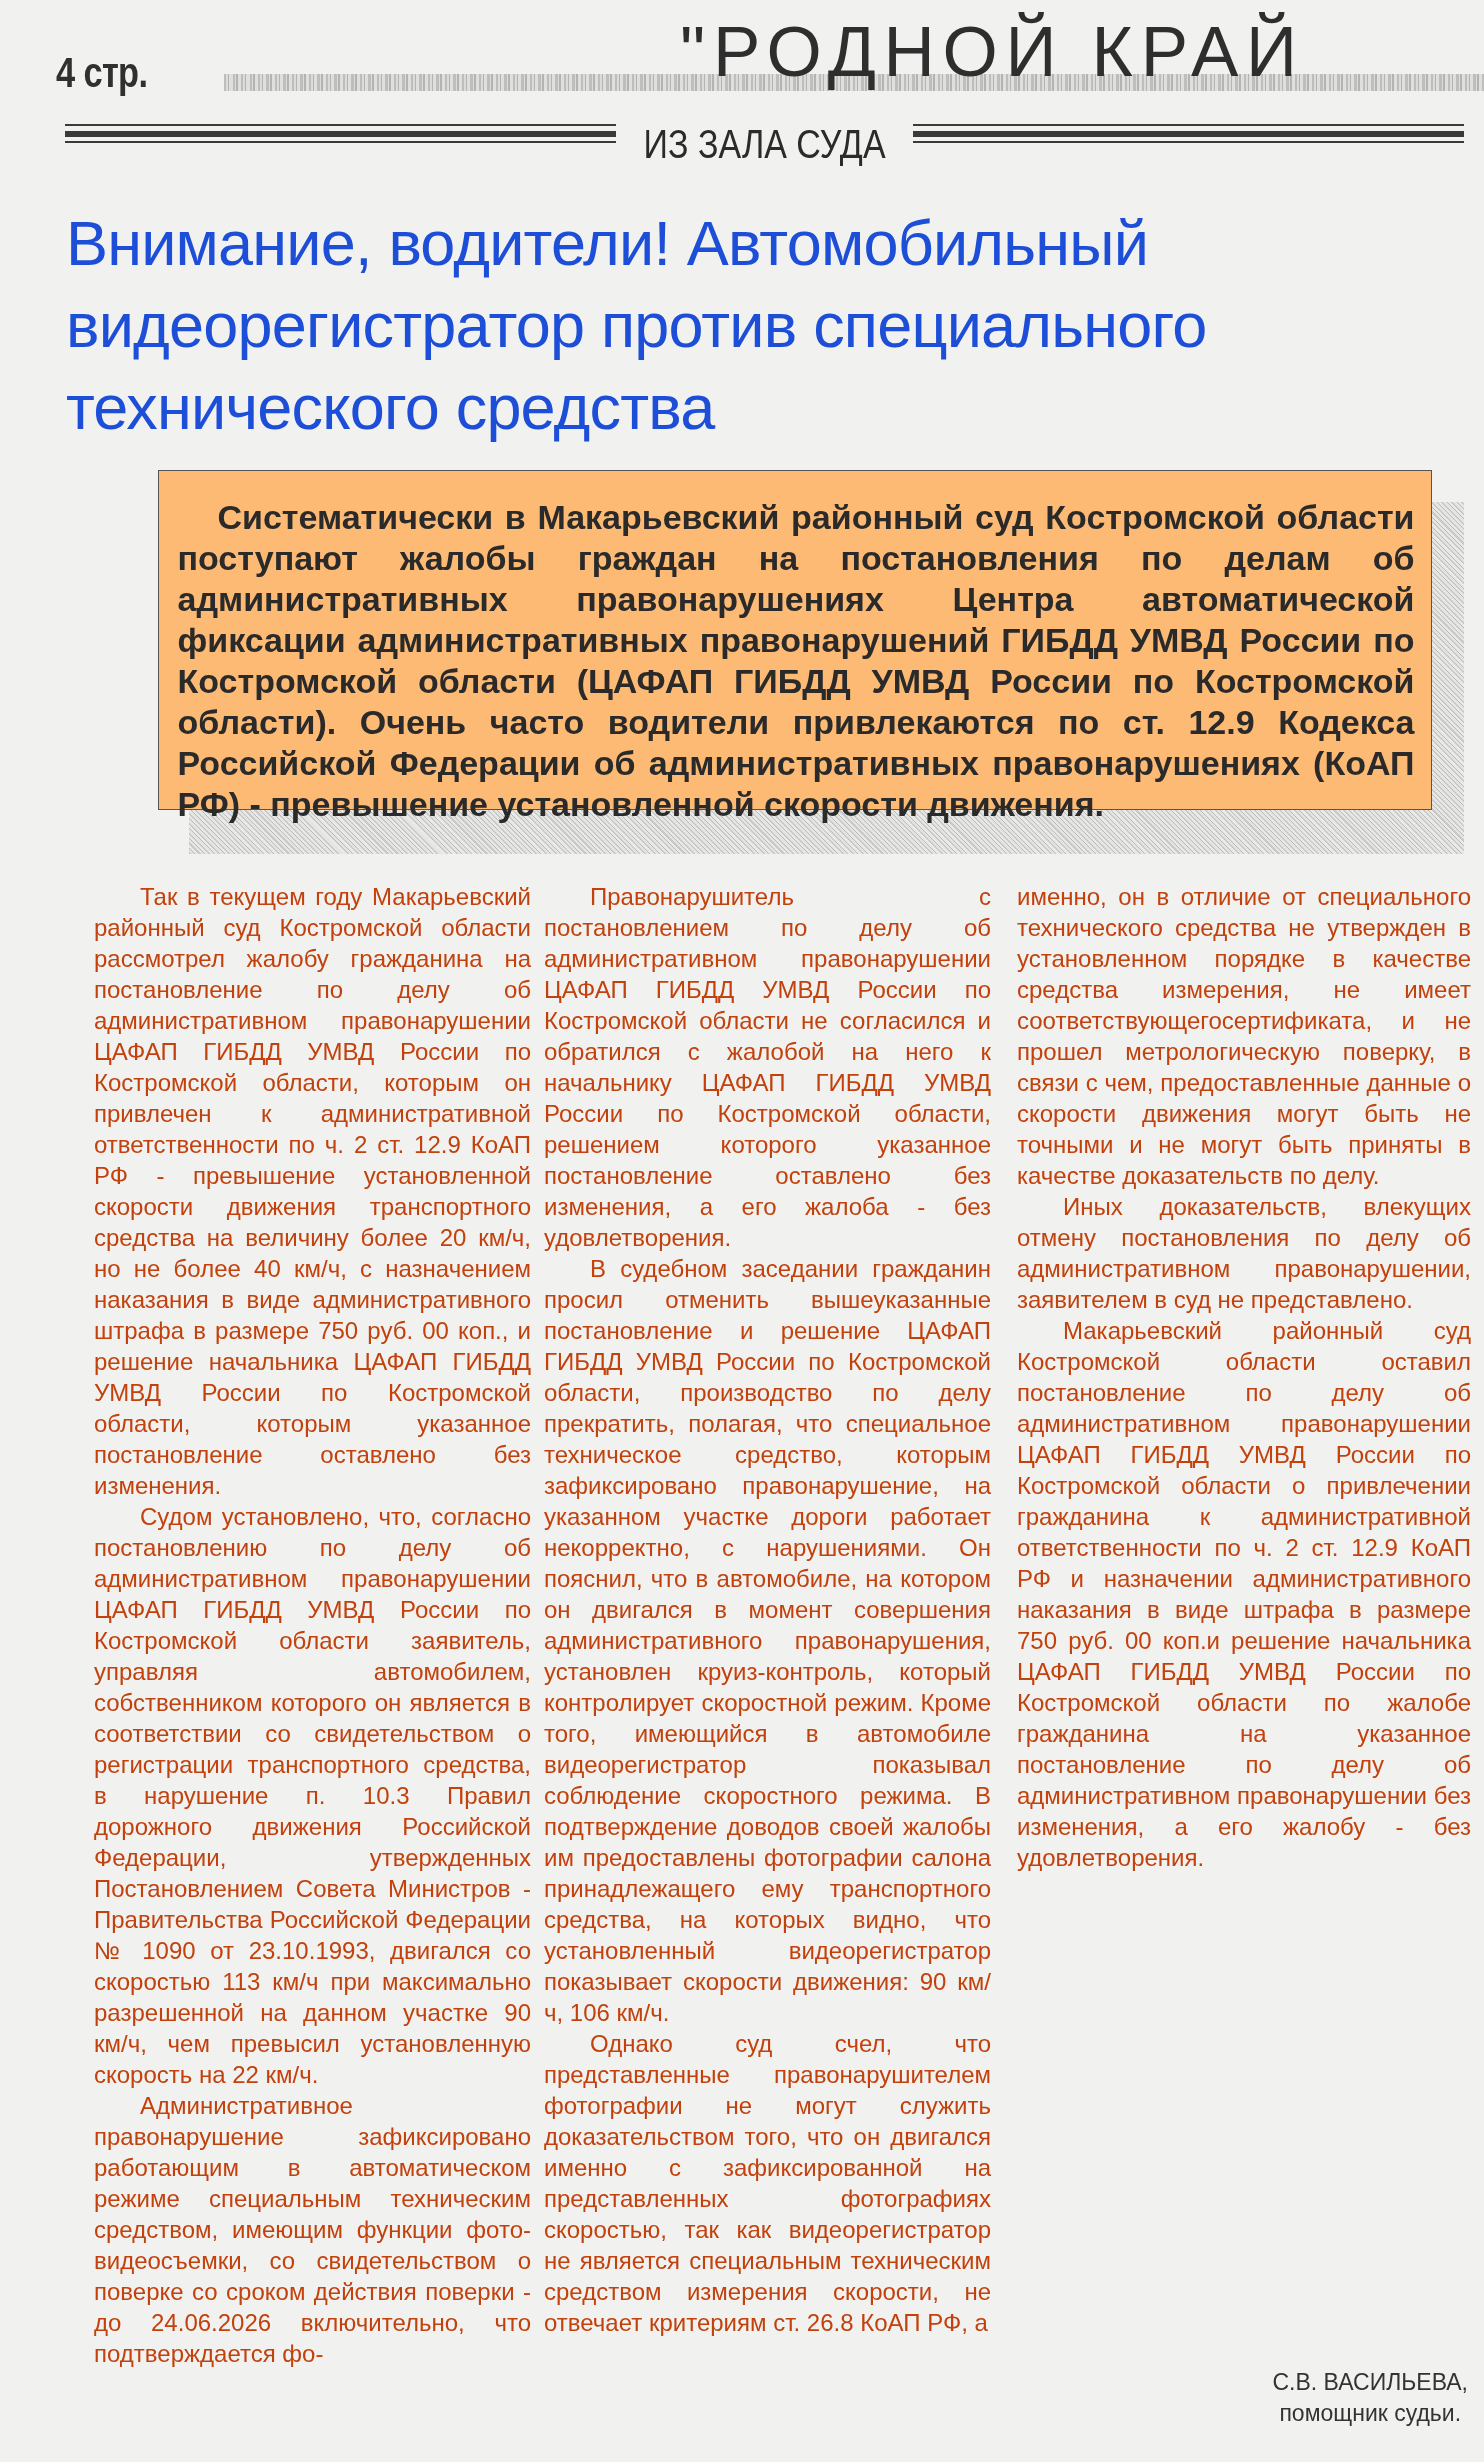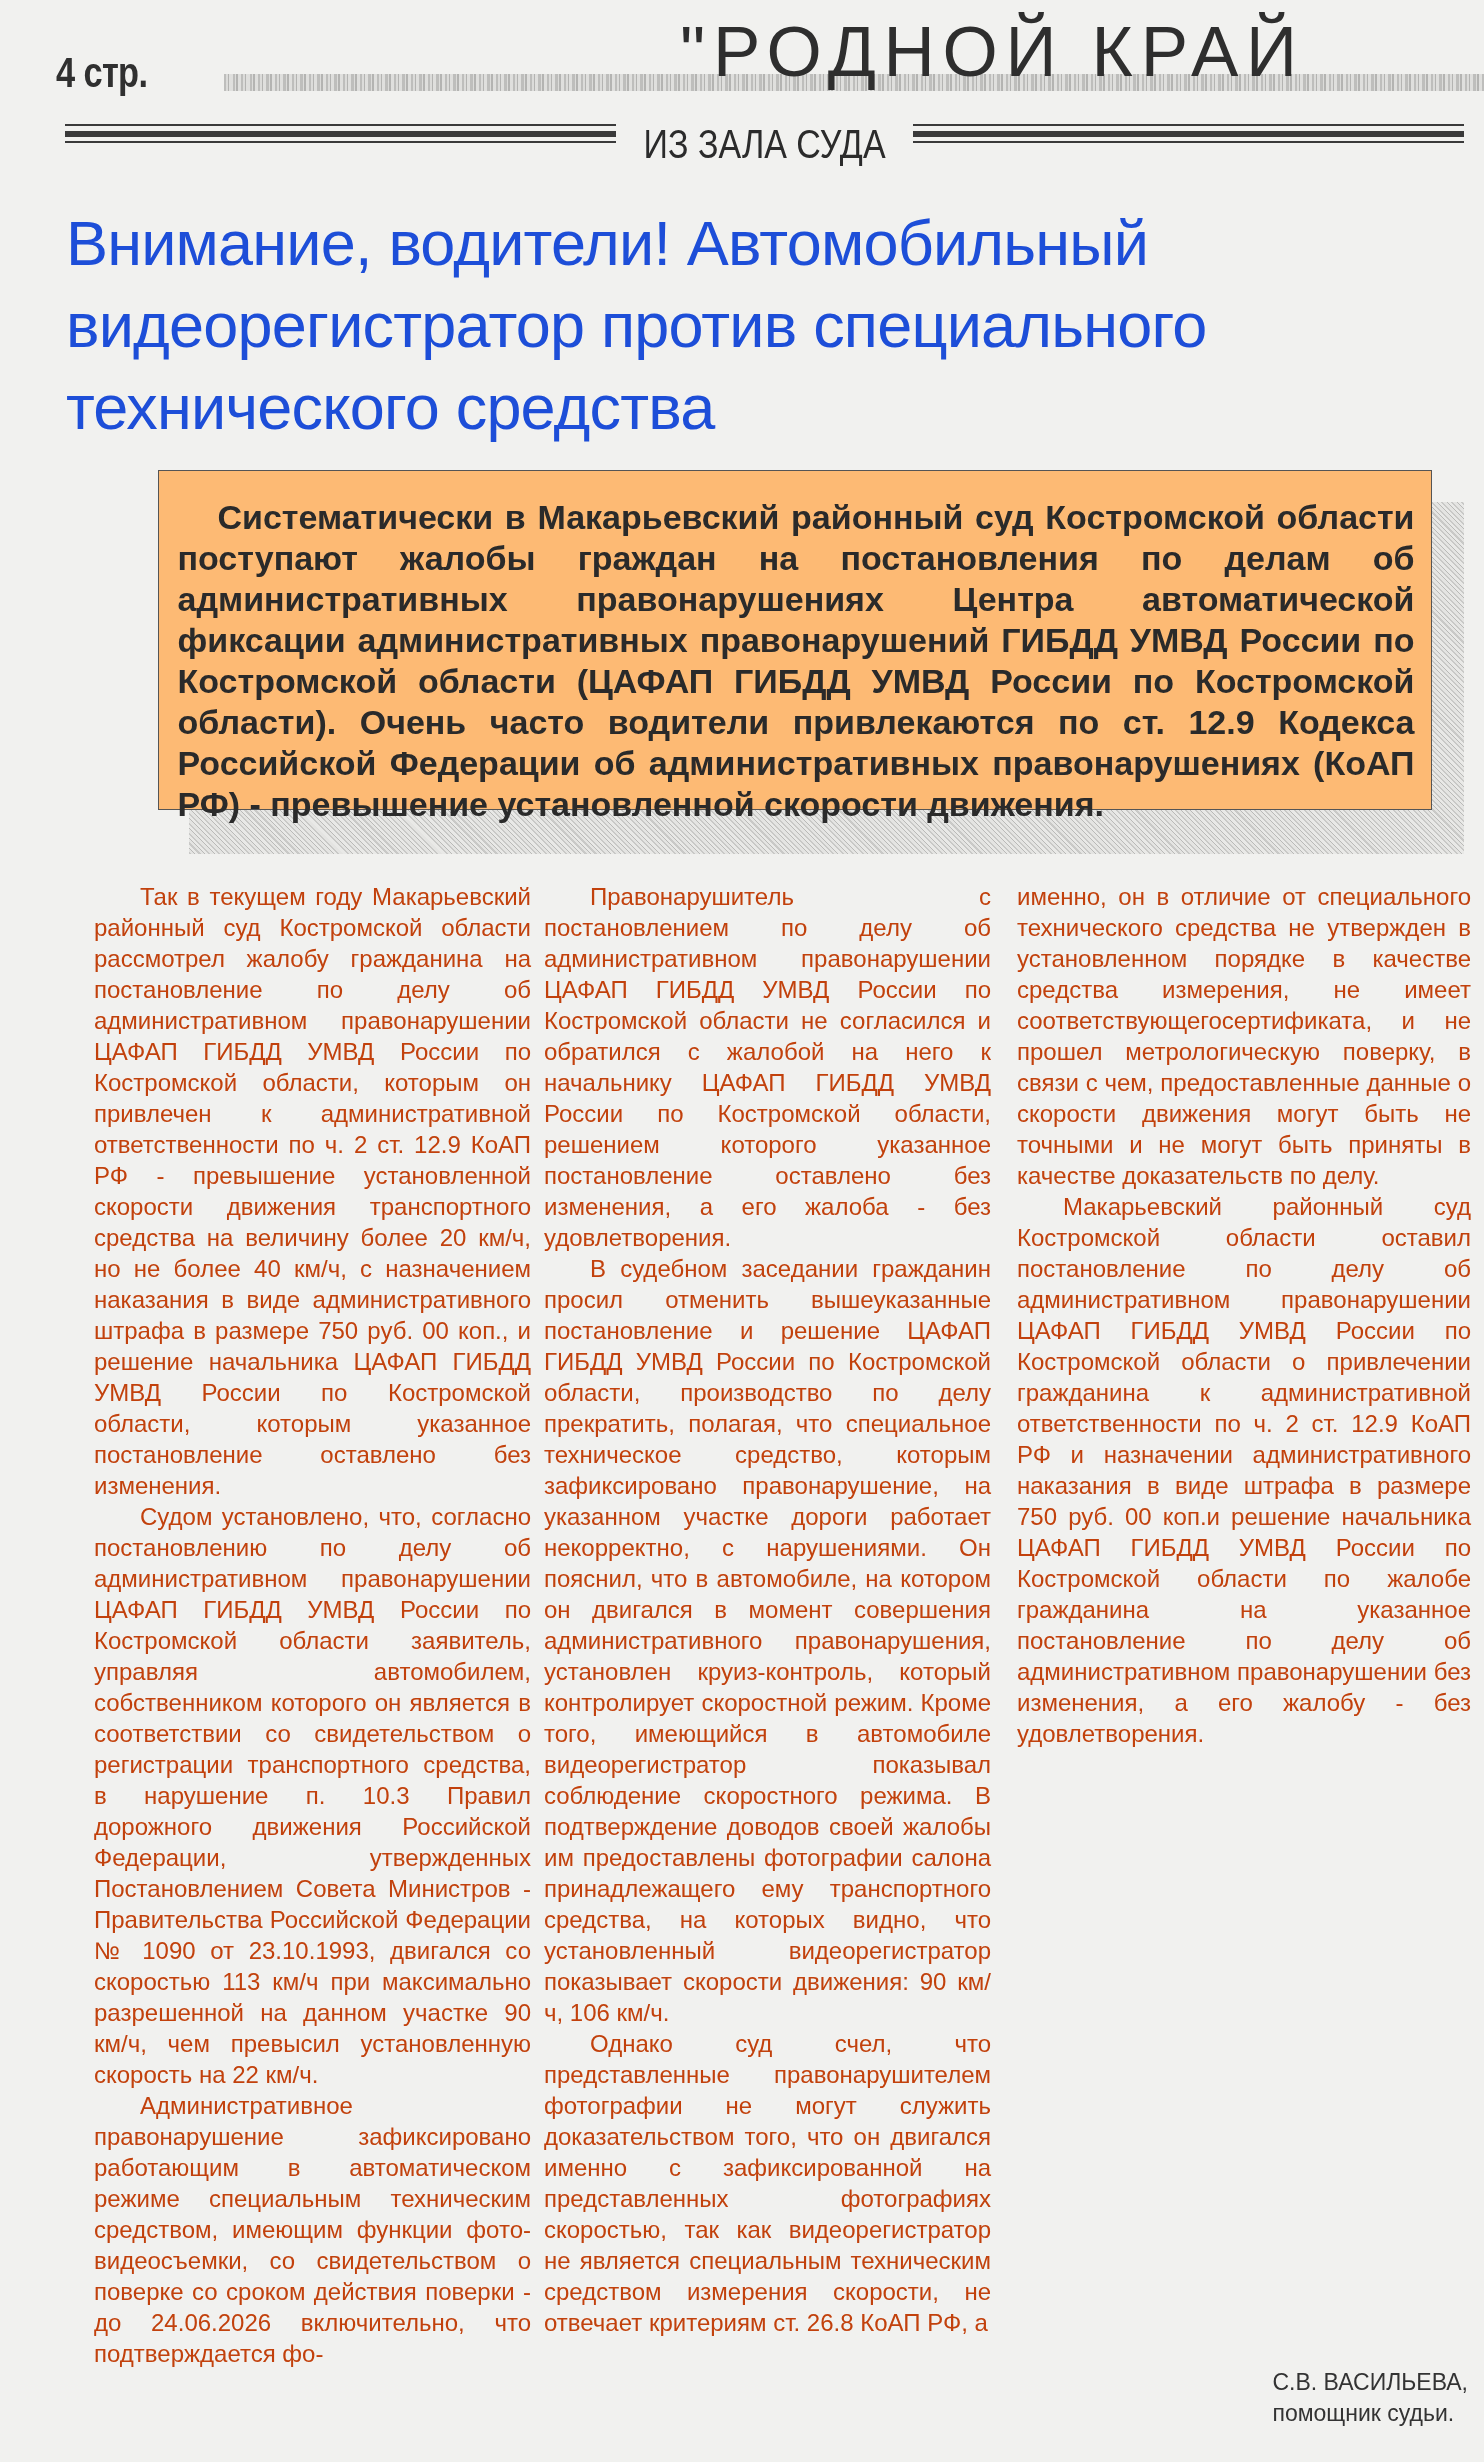--- a/index.html
+++ b/index.html
@@ -64,21 +64,21 @@
   .col {
     position: absolute; top: 881px;
     font-size: 24px; line-height: 31px; text-align: justify; color: #c2410c;
   }
   .col p { margin: 0; text-indent: 46px; }
   .col p.cont { text-indent: 0; }
   .col1 { left: 94px; width: 437px; }
   .col2 { left: 544px; width: 447px; }
   .col3 { left: 1017px; width: 454px; }
   .signature {
-    position: absolute; right: 17px; top: 2367px; text-align: left;
+    position: absolute; right: 17px; top: 2367px; text-align: center;
     font-size: 23px; line-height: 31px; color: #333;
   }
   .sig-name { font-weight: normal; letter-spacing: 0; }
 </style>
 </head>
 <body>
 
 <div class="page-num">4 стр.</div>
 <div class="header-band"></div>
 <div class="paper-title">"РОДНОЙ КРАЙ</div>
@@ -107,20 +107,21 @@
 </div>
 
 <div class="col col2">
   <p>Правонарушитель с постановлением по делу об административном правонарушении ЦАФАП ГИБДД УМВД России по Костромской области не согласился и обратился с жалобой на него к начальнику ЦАФАП ГИБДД УМВД России по Костромской области, решением которого указанное постановление оставлено без изменения, а его жалоба - без удовлетворения.</p>
   <p>В судебном заседании гражданин просил отменить вышеуказанные постановление и решение ЦАФАП ГИБДД УМВД России по Костромской области, производство по делу прекратить, полагая, что специальное техническое средство, которым зафиксировано правонарушение, на указанном участке дороги работает некорректно, с нарушениями. Он пояснил, что в автомобиле, на котором он двигался в момент совершения административного правонарушения, установлен круиз-контроль, который контролирует скоростной режим. Кроме того, имеющийся в автомобиле видеорегистратор показывал соблюдение скоростного режима. В подтверждение доводов своей жалобы им предоставлены фотографии салона принадлежащего ему транспортного средства, на которых видно, что установленный видеорегистратор показывает скорости движения: 90 км/ч, 106 км/ч.</p>
   <p>Однако суд счел, что представленные правонарушителем фотографии не могут служить доказательством того, что он двигался именно с зафиксированной на представленных фотографиях скоростью, так как видеорегистратор не является специальным техническим средством измерения скорости, не отвечает критериям ст. 26.8 КоАП РФ, а</p>
 </div>
 
 <div class="col col3">
   <p class="cont">именно, он в отличие от специального технического средства не утвержден в установленном порядке в качестве средства измерения, не имеет соответствующегосертификата, и не прошел метрологическую поверку, в связи с чем, предоставленные данные о скорости движения могут быть не точными и не могут быть приняты в качестве доказательств по делу.</p>
+  <p>Иных доказательств, влекущих отмену постановления по делу об административном правонарушении, заявителем в суд не представлено.</p>
   <p>Макарьевский районный суд Костромской области оставил постановление по делу об административном правонарушении ЦАФАП ГИБДД УМВД России по Костромской области о привлечении гражданина к административной ответственности по ч. 2 ст. 12.9 КоАП РФ и назначении административного наказания в виде штрафа в размере 750 руб. 00 коп.и решение начальника ЦАФАП ГИБДД УМВД России по Костромской области по жалобе гражданина на указанное постановление по делу об административном правонарушении без изменения, а его жалобу - без удовлетворения.</p>
 </div>
 
 <div class="signature">
   <div class="sig-name">С.В. ВАСИЛЬЕВА,</div>
   <div>помощник судьи.</div>
 </div>
 
 
 </body></html>

